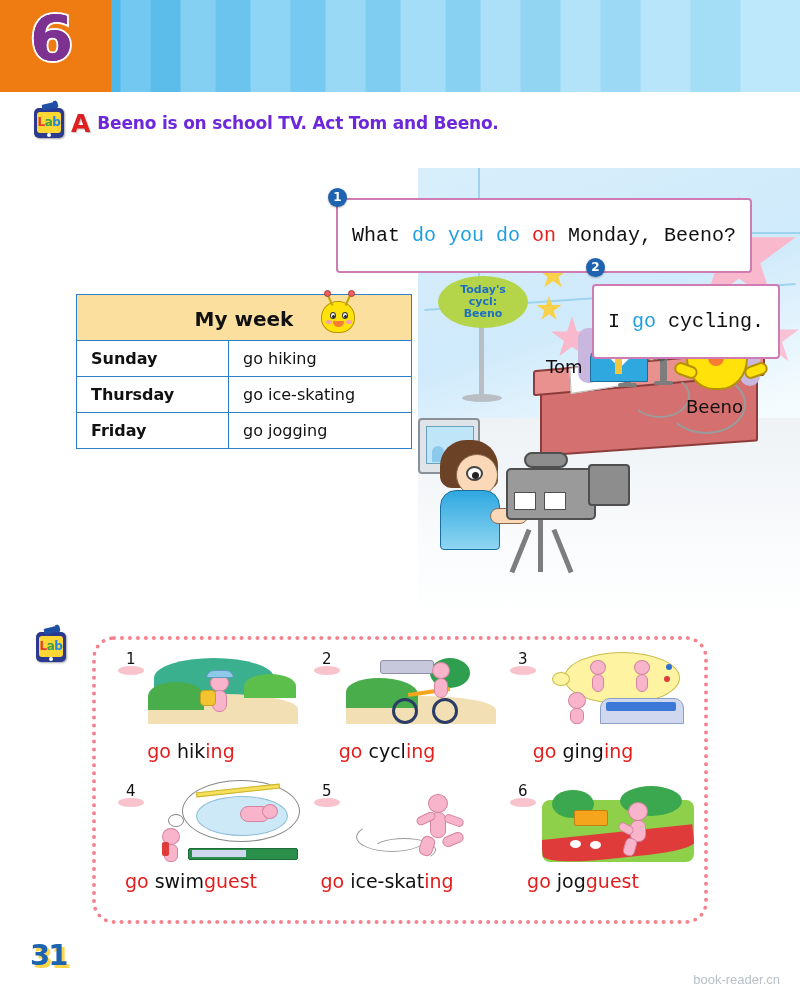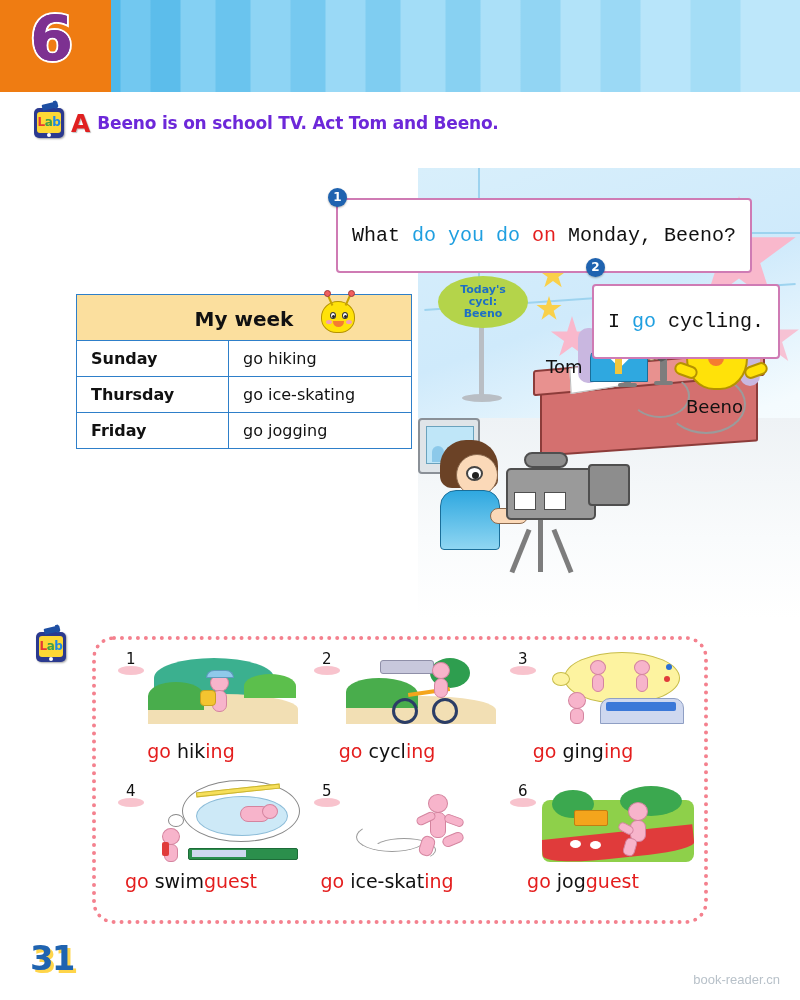--- a/index.html
+++ b/index.html
@@ -355,21 +355,21 @@
   .grass{ position:absolute; background:#7dc242; }
   .tree{ position:absolute; background:#2e9e4f; border-radius:50%; }
   .pigfig{ position:absolute; background:#f7b4cb; border:1.2px solid #d4849f; border-radius:50%; }
   .cloudpuff{ position:absolute; background:#fff; border:1.5px solid #888; border-radius:50%; }
   .thoughtcloud{ position:absolute; background:#fdf3a0; border:1.5px solid #c8bd4a; border-radius:50%; }
   .poolwater{ position:absolute; background:#cde9f7; border:1.5px solid #8cbcd8; border-radius:50%; }
 
   
   .pagenum {
     position:absolute; left:30px; top:938px;
-    font-family:"DejaVu Sans",sans-serif; font-size:34px; font-weight:bold;
+    font-family:"DejaVu Sans",sans-serif; font-size:29px; font-weight:bold;
     color:#1f63b0; text-shadow: 3px 3px 0 #ffd54a;
     letter-spacing:-2px;
   }
   .watermark {
     position:absolute; right:20px; top:972px;
     font-family:"Liberation Sans",sans-serif; font-size:13px; color:#b8c1c9;
   }
 </style>
 </head>
 <body>

